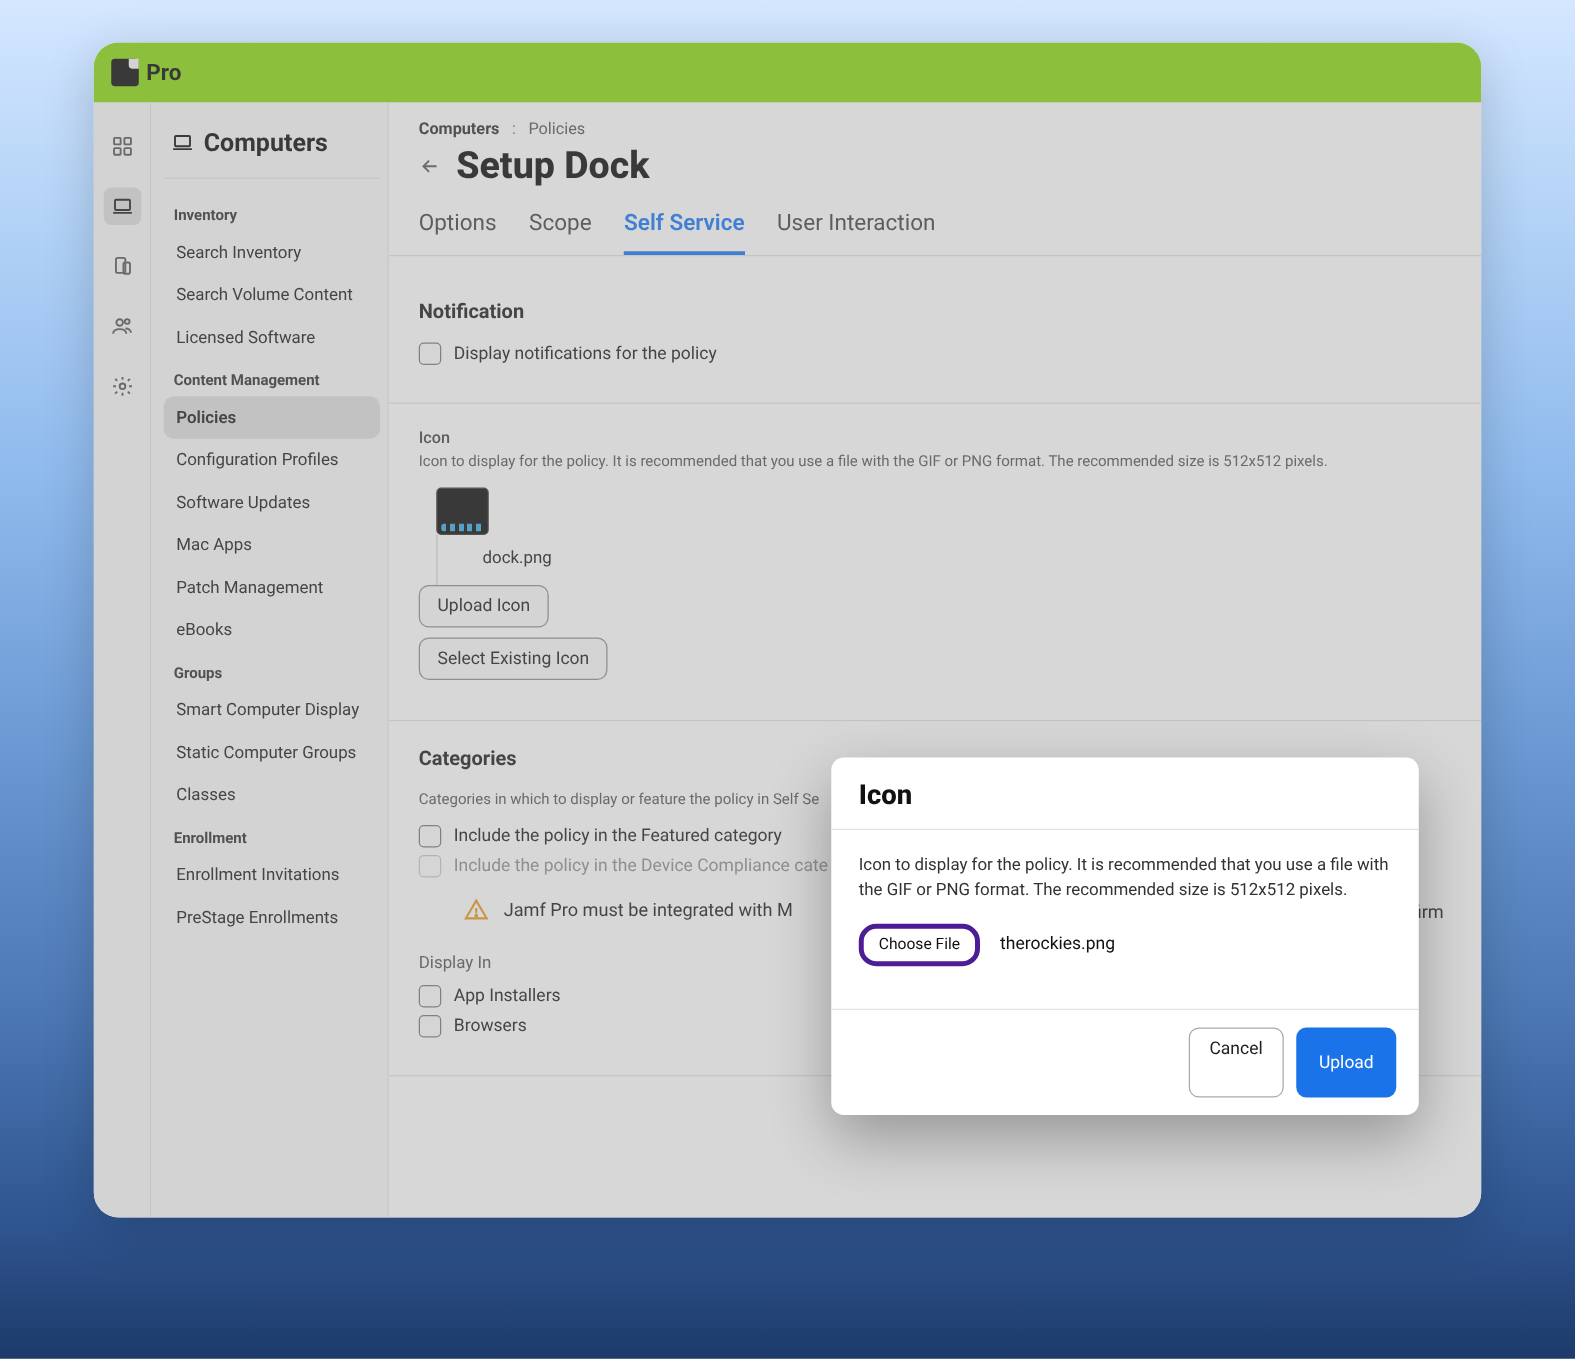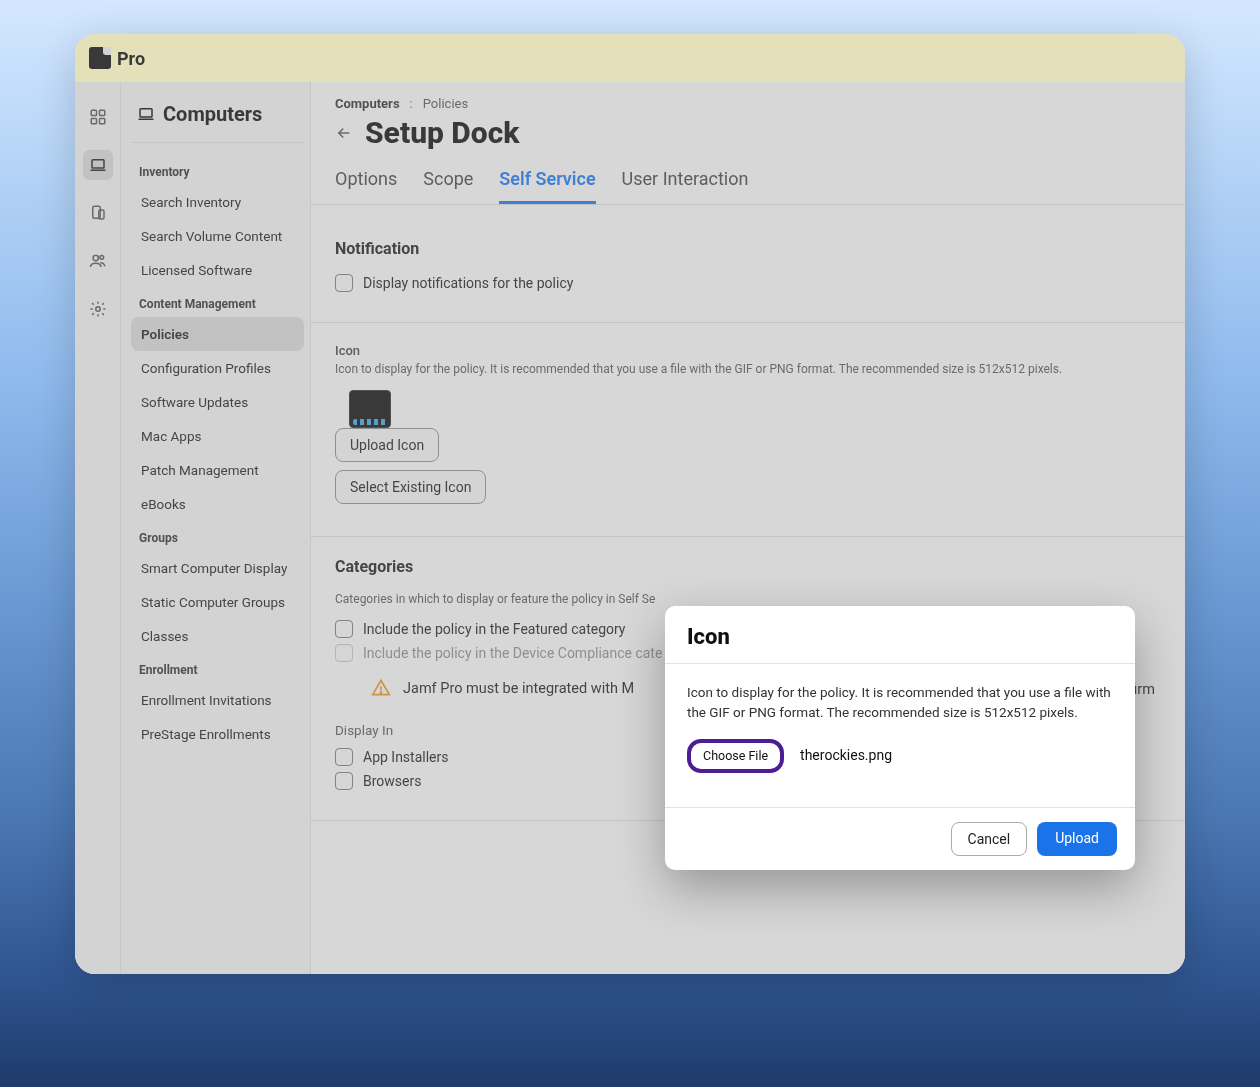--- a/index.html
+++ b/index.html
@@ -25,21 +25,21 @@
   position:absolute; inset:0;
   background: rgba(160,160,160,0.28);
   pointer-events:none;
   z-index: 5;
 }
 .topbar {
   height: 48px;
   display: flex;
   align-items: center;
   padding: 0 14px;
-  background: #fef9c3;
+  background: #84cc16;
 }
 .logo-block { display:flex; align-items:center; gap:6px; }
 .logo-square {
   width: 22px; height: 22px;
   background: #111;
   border-radius: 3px;
   position: relative;
 }
 .logo-square::after {
   content:"";
@@ -204,21 +204,21 @@
   border-top:1px solid #e2e2e2;
   padding:14px 18px;
   display:flex; justify-content:flex-end; gap:10px;margin-top:12px;
 }
 .btn-secondary{
   border:1px solid #aaa; border-radius:8px;
   padding:8px 16px; font-size:14px; color:#222; background:#fff;
 }
 .btn-primary{
   border:none; border-radius:8px;
-  padding:8px 18px; font-size:14px; color:#fff; background:#1a73e8;
+  padding:20px 18px; font-size:14px; color:#fff; background:#1a73e8;
 }
 svg { display:block; }
 </style>
 </head>
 <body>
 
 <div class="window">
   <div class="dim-overlay"></div>
 
   <div class="topbar">
@@ -331,20 +331,21 @@
           <div class="cbx-row">
             <div class="cbx"></div>
             <span>Display notifications for the policy</span>
           </div>
         </div>
 
         <div class="block">
           <div class="small-label">Icon</div>
           <div class="helper">Icon to display for the policy. It is recommended that you use a file with the GIF or PNG format. The recommended size is 512x512 pixels.</div>
           <div class="icon-preview"></div>
+          <div class="icon-filename">dock.png</div>
           <div>
             <span class="btn-outline">Upload Icon</span>
           </div>
           <div>
             <span class="btn-outline">Select Existing Icon</span>
           </div>
         </div>
 
         <div class="block">
           <div class="block-title">Categories</div>

